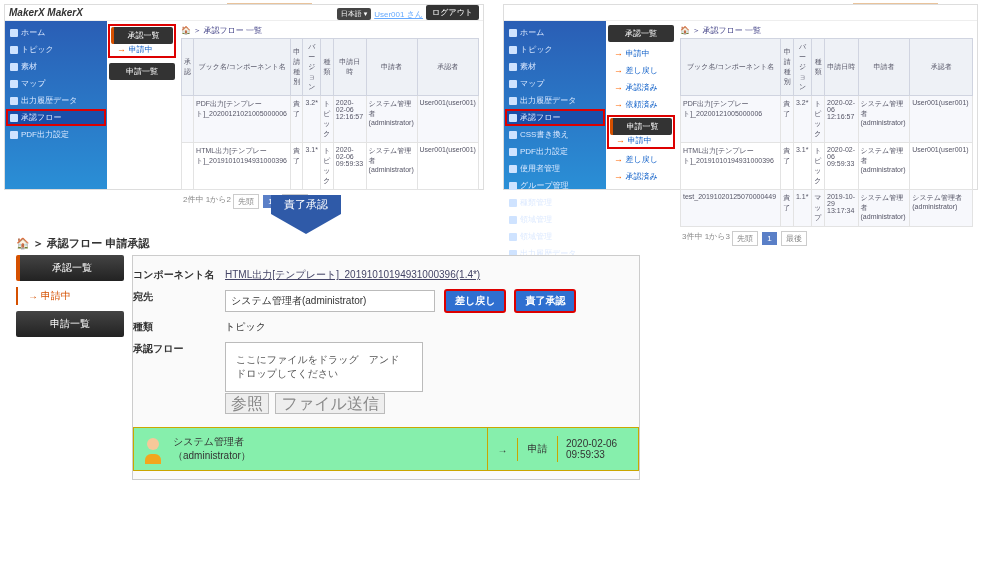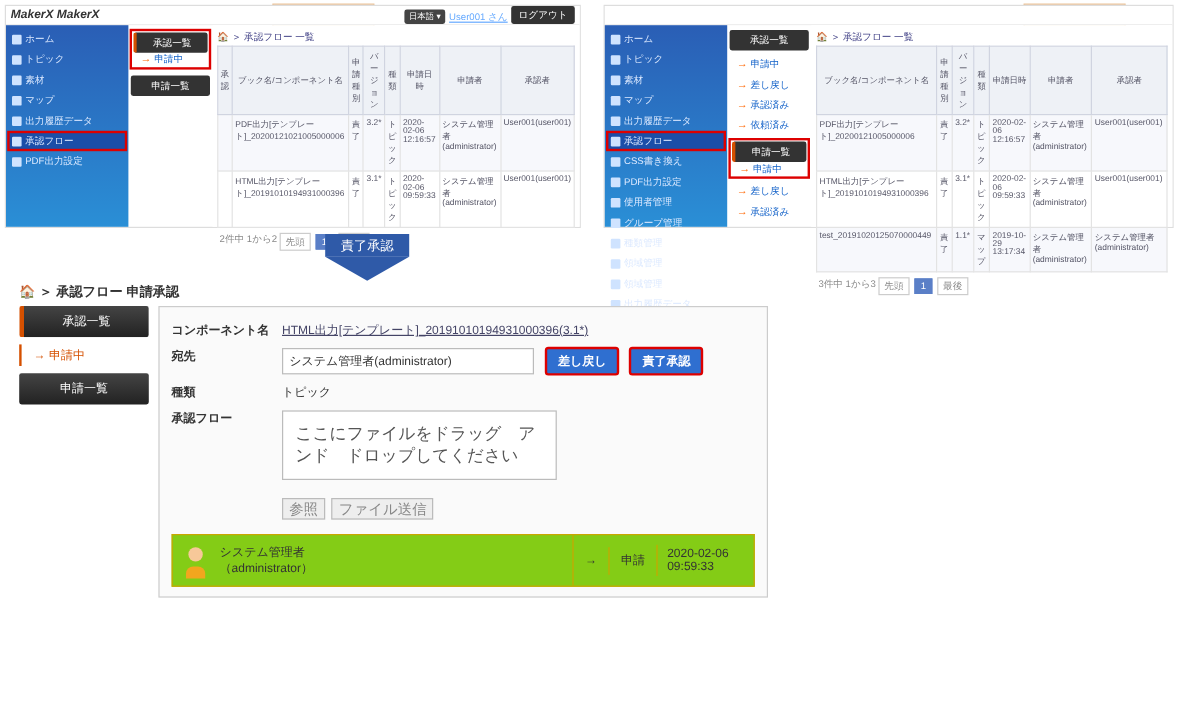--- a/index.html
+++ b/index.html
@@ -40,33 +40,33 @@
 .bigarrow .head{width:0;height:0;border-left:35px solid transparent;border-right:35px solid transparent;border-top:20px solid #2f5aa8;margin:0 auto}
 
 
 .detail{position:absolute;left:16px;top:232px;width:624px}
 .detail .crumb2{font-size:11px;color:#333;padding:4px 0}
 .detail .home-icon{color:#1b4ea8}
 .detail-body{display:flex;gap:8px}
 .dside{width:108px;display:flex;flex-direction:column;gap:6px}
 .dside .bbtn{background:linear-gradient(#444,#222);color:#fff;font-size:10px;text-align:center;padding:6px 0;border-radius:2px}
 .dside .blink{color:#d55000;font-size:10px;padding:2px 0 2px 10px;border-left:2px solid #d55000}
-.dform{flex:1;border:1px solid #ccc;background:#fafafa;padding:8px 10px}
+.dform{flex:1;border:1px solid #ccc;background:#fafafa;padding:8px 0}
 .frow{display:flex;align-items:flex-start;gap:10px;padding:4px 0}
 .flabel{width:82px;font-size:10px;color:#333;font-weight:bold}
 .fval{flex:1;font-size:10px}
 .fval a{color:#446;text-decoration:underline}
 .inputlike{border:1px solid #bbb;background:#fff;padding:3px 5px;font-size:10px;min-height:18px;display:inline-block}
 .actbtn{display:inline-block;color:#fff;font-size:10px;font-weight:bold;padding:4px 10px;border-radius:2px;margin-left:4px}
 .actbtn.blue{background:#2f6fd0}
-.dropzone{border:1px solid #bbb;background:#fff;padding:10px;font-size:14px;color:#555;width:229px}
-.filelinks{font-size:12px;color:#777;margin-top:16px}
+.dropzone{border:1px solid #bbb;background:#fff;padding:10px;font-size:10px;color:#555;width:198px}
+.filelinks{font-size:16px;color:#777;margin-top:2px}
 .filelinks span{border:1px solid #bbb;padding:1px 5px;color:#888;background:#eee;margin-right:2px}
 
-.flow{border:1px solid #caa600;background:#84cc16;margin-top:8px}
+.flow{border:1px solid #caa600;background:#86efac;margin-top:8px}
 .flow .row1{display:flex;align-items:center}
 .flow .cell{padding:6px 8px;border-right:1px solid #caa600;font-size:10px;display:flex;align-items:center;gap:5px}
 .flow .cell:last-child{border-right:none}
 .avatar{width:22px;height:22px;border-radius:50%;background:#2aa4b8;position:relative}
 .avatar::after{content:"";position:absolute;left:3px;top:20px;width:16px;height:10px;background:#f2a61e;border-radius:6px 6px 0 0}
 .avatar::before{content:"";position:absolute;left:5px;top:4px;width:12px;height:12px;border-radius:50%;background:#f7c899}
 .flow .msg{border-top:1px solid #caa600;padding:4px 8px;font-size:10px;background:#ffe77a}
 .flow .att{border-top:1px solid #caa600;padding:4px 8px;font-size:10px;color:#446;text-decoration:underline;background:#ffe99a}
 .arrowcell{flex:0 0 30px;justify-content:center;color:#333}
 
@@ -309,21 +309,21 @@
   <div class="crumb2"><span class="home-icon">🏠</span> <b>＞ 承認フロー 申請承認</b></div>
   <div class="detail-body">
     <div class="dside">
       <div class="bbtn" style="border-left:4px solid #d55000">承認一覧</div>
       <div class="blink"><span style="color:#d55000">→ </span><span>申請中</span></div>
       <div class="bbtn">申請一覧</div>
     </div>
     <div class="dform">
       <div class="frow">
         <div class="flabel">コンポーネント名</div>
-        <div class="fval"><a>HTML出力[テンプレート]_20191010194931000396(3.1*)</a></div>
+        <div class="fval"><a>HTML出力[テンプレート]_20191010194931000396(1.4*)</a></div>
       </div>
       <div class="frow">
         <div class="flabel">宛先</div>
         <div class="fval" style="display:flex;align-items:center;gap:6px">
           <span class="inputlike" style="width:210px">システム管理者(administrator)</span>
           <span class="actbtn blue redbox">差し戻し</span>
           <span class="actbtn blue redbox">責了承認</span>
         </div>
       </div>
       <div class="frow">

